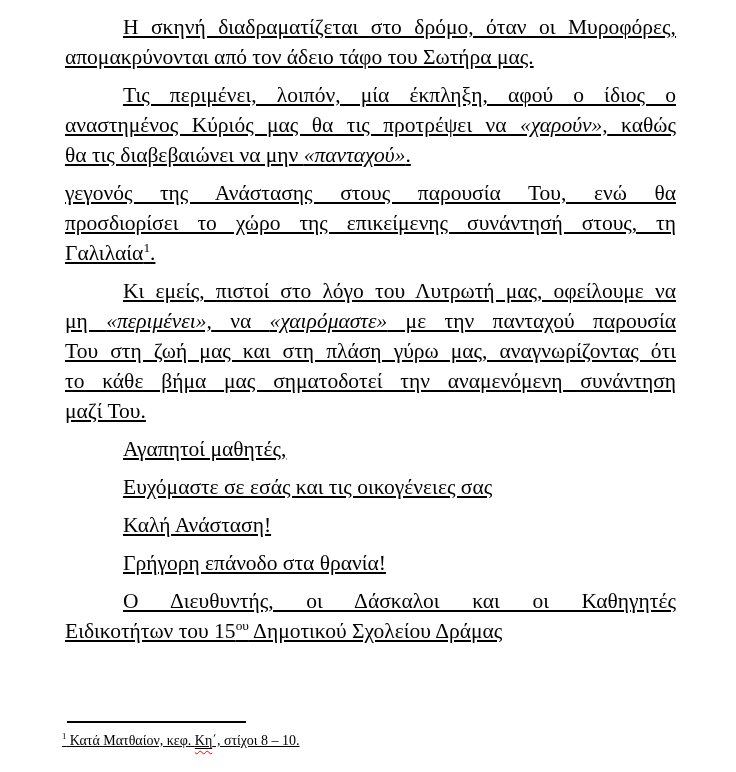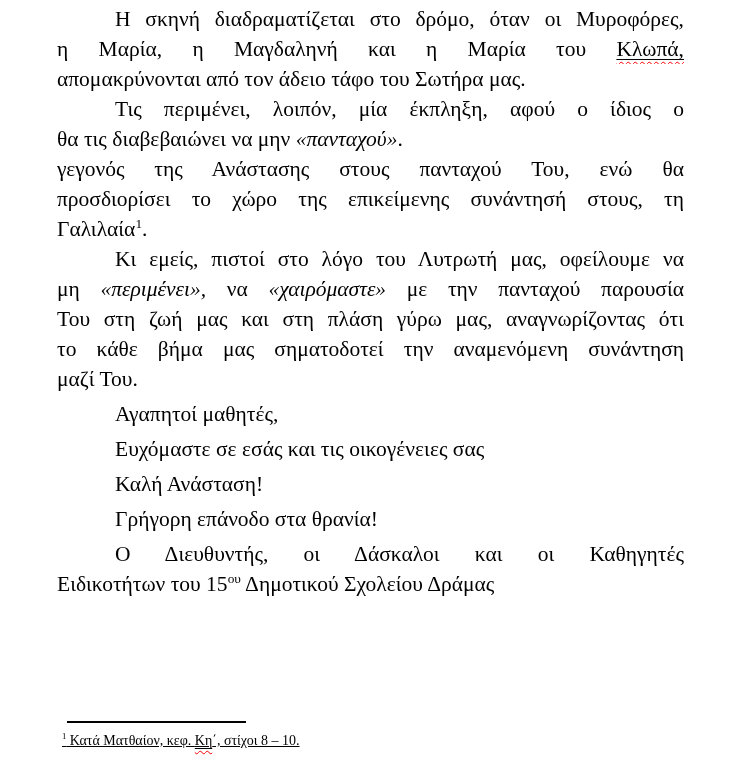--- a/index.html
+++ b/index.html
@@ -16,21 +16,21 @@
     font-family: "Liberation Serif", "DejaVu Serif", serif;
     color: #000000;
   }
   .body-text {
     position: absolute;
     left: 57px;
     top: 4px;
     width: 627px;
     font-size: 21.5px;
   }
-  .para { margin: 0; }
+  .para { margin: 8px; text-decoration: underline; }
   .para.spaced { margin-top: 5px; }
   .tline {
     height: 30px;
     line-height: 30px;
     text-align: justify;
     text-align-last: left;
     overflow: hidden;
     white-space: normal;
   }
   .tline.just { text-align-last: justify; }
@@ -71,29 +71,29 @@
     text-decoration: underline;
   }
 </style>
 </head>
 <body>
 
 <div class="page">
   <main class="body-text">
       <div class="para">
         <div class="tline just indent"><span>Η σκηνή διαδραματίζεται στο δρόμο, όταν οι Μυροφόρες,</span></div>
-        <div class="tline just"><span>η Μαρία, η Μαγδαληνή και η Μαρία του </span><span class="us"><span class="sq">Κλωπά,</span></span></div>
         <div class="tline"><span>απομακρύνονται από τον άδειο τάφο του Σωτήρα μας.</span></div>
       </div>
       <div class="para">
         <div class="tline just indent"><span>Τις περιμένει, λοιπόν, μία έκπληξη, αφού ο ίδιος ο</span></div>
+        <div class="tline just"><span>αναστημένος Κύριός μας θα τις προτρέψει να </span><span class="it">«χαρούν»,</span><span> καθώς</span></div>
         <div class="tline"><span>θα τις διαβεβαιώνει να μην </span><span class="it">«πανταχού»</span><span>.</span></div>
       </div>
       <div class="para">
-        <div class="tline just"><span>γεγονός της Ανάστασης στους πανταχού Του, ενώ θα</span></div>
+        <div class="tline just"><span>γεγονός της Ανάστασης στους παρουσία Του, ενώ θα</span></div>
         <div class="tline just"><span>προσδιορίσει το χώρο της επικείμενης συνάντησή στους, τη</span></div>
         <div class="tline"><span>Γαλιλαία</span><sup class="sup">1</sup><span>.</span></div>
       </div>
       <div class="para">
         <div class="tline just indent"><span>Κι εμείς, πιστοί στο λόγο του Λυτρωτή μας, οφείλουμε να</span></div>
         <div class="tline just"><span>μη </span><span class="it">«περιμένει»,</span><span> να </span><span class="it">«χαιρόμαστε»</span><span> με την πανταχού παρουσία</span></div>
         <div class="tline just"><span>Του στη ζωή μας και στη πλάση γύρω μας, αναγνωρίζοντας ότι</span></div>
         <div class="tline just"><span>το κάθε βήμα μας σηματοδοτεί την αναμενόμενη συνάντηση</span></div>
         <div class="tline"><span>μαζί Του.</span></div>
       </div>

